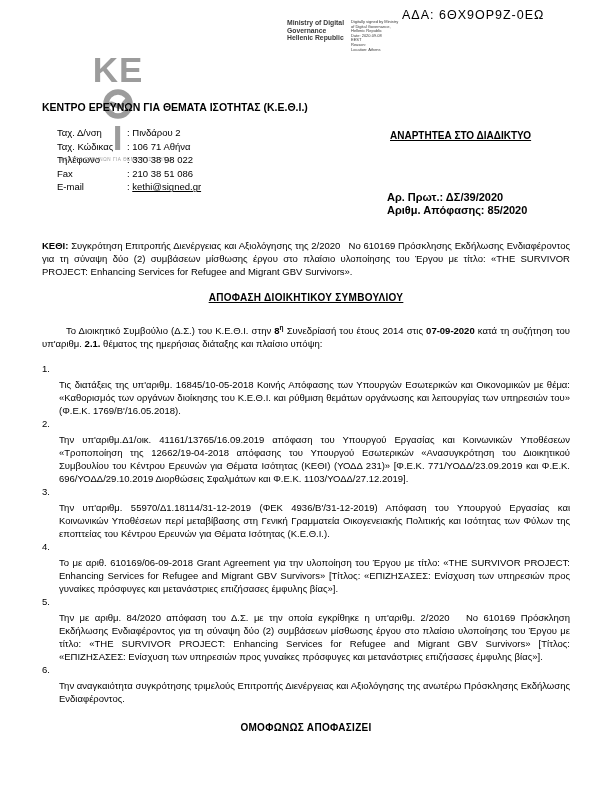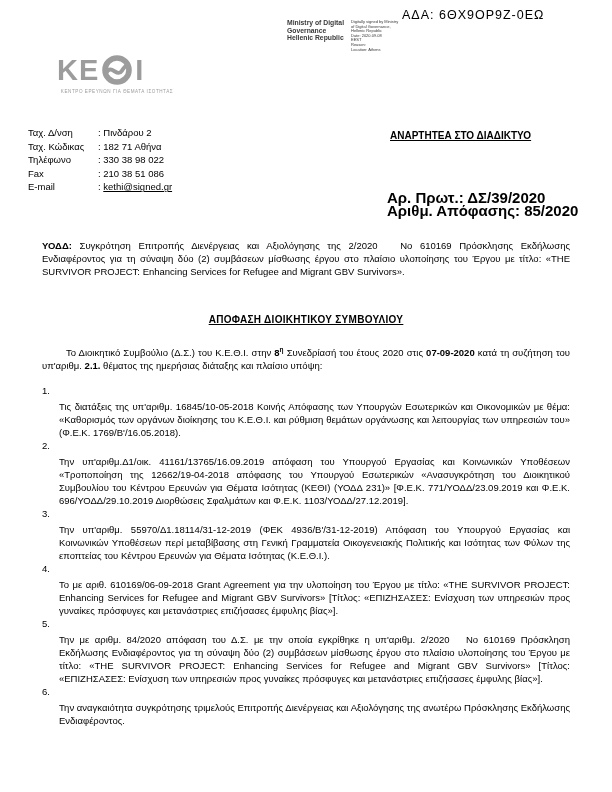--- a/index.html
+++ b/index.html
@@ -9,37 +9,37 @@
     font-family:Liberation Sans, sans-serif; color:#000;padding-left:40px;
   }
   
   .ada { position:absolute; top:8px; left:402px; font-size:12.5px; letter-spacing:1px; white-space:nowrap; }
   
   .stamp { position:absolute; top:19px; left:287px; display:flex; gap:4px; }
   .stamp-org { font-size:6.8px; line-height:7.6px; font-weight:600; color:#3a3a3a; width:60px; }
   .stamp-details { font-size:4px; line-height:4.6px; color:#3a3a3a; width:56px; padding-top:1px; }
   
   .logo { position:absolute; top:52px; left:57px; width:122px; color:#9c9c9c; }
-  .logo-letters { display:flex; align-items:center; font-weight:bold; font-size:29px; line-height:36px; letter-spacing:1px; }
+  .logo-letters { display:flex; align-items:center; font-weight:bold; font-size:35px; line-height:36px; letter-spacing:1px;flex-direction:column; }
   .logo-theta { display:inline-flex; margin:0 2px; }
   .logo-caption { font-size:4.6px; letter-spacing:0.55px; margin-top:1px; text-align:center; width:120px; white-space:nowrap; }
   
   .org-title { position:absolute; top:101px; left:42px; font-size:10.5px; font-weight:bold; white-space:nowrap; }
   .web-posting { position:absolute; top:130px; left:390px; font-size:10px; font-weight:bold; text-decoration:underline; white-space:nowrap; }
   
-  .contact { position:absolute; top:126px; left:28px; font-size:9.5px; line-height:13.6px; }
+  .contact { position:absolute; top:126px; left:57px; font-size:9.5px; line-height:13.6px; }
   .contact-row { display:flex; }
   .contact-label { width:70px; flex:none; }
   .email-link { color:#000; text-decoration:underline; cursor:pointer; }
   
-  .ref { position:absolute; top:191px; left:387px; font-size:15px; font-weight:bold; line-height:13px; white-space:nowrap; }
+  .ref { position:absolute; top:191px; left:387px; font-size:11px; font-weight:bold; line-height:13px; white-space:nowrap; }
   
   .content { position:absolute; top:239px; left:42px; width:528px; font-size:9.5px; line-height:13px; text-align:justify; }
   .subject-label { font-weight:bold; }
-  .decision-title { text-align:center; font-weight:bold; text-decoration:underline; margin-top:35px; font-size:10px; letter-spacing:0.3px; }
+  .decision-title { text-align:center; font-weight:bold; text-decoration:underline; margin-top:13px; font-size:10px; letter-spacing:0.3px; }
   .preamble { margin-top:17px; text-indent:24px; }
   .preamble b sup { font-size:6.5px; }
   .list { margin-top:12px; }
   .item { display:flex; }
   .item-num { width:17px; flex:none; }
   .item-text { flex:1; text-align:justify;margin-top:16px; }
   .closing { text-align:center; font-weight:bold; margin-top:16px; font-size:10px; letter-spacing:0.3px; }
 </style>
 </head>
 <body>
@@ -72,31 +72,32 @@
         <svg width="32" height="32" viewBox="0 0 40 40">
           <circle cx="20" cy="20" r="15" fill="none" stroke="#9c9c9c" stroke-width="7"></circle>
           <path d="M7 23 C 13 12, 20 30, 26 21 S 33 14, 34 17" fill="none" stroke="#9c9c9c" stroke-width="5" stroke-linecap="round"></path>
         </svg>
       </span>
       <span>Ι</span>
     </div>
     <div class="logo-caption">ΚΕΝΤΡΟ ΕΡΕΥΝΩΝ ΓΙΑ ΘΕΜΑΤΑ ΙΣΟΤΗΤΑΣ</div>
   </div>
 
+  <div class="org-title">ΚΕΝΤΡΟ ΕΡΕΥΝΩΝ ΓΙΑ ΘΕΜΑΤΑ ΙΣΟΤΗΤΑΣ (Κ.Ε.Θ.Ι.)</div>
 
   <div class="web-posting">ΑΝΑΡΤΗΤΕΑ ΣΤΟ ΔΙΑΔΙΚΤΥΟ</div>
 
   <div class="contact">
     <div class="contact-row">
       <span class="contact-label">Ταχ. Δ/νση</span>
       <span>: Πινδάρου 2</span>
     </div>
     <div class="contact-row">
       <span class="contact-label">Ταχ. Κώδικας</span>
-      <span>: 182 71 Αθήνα</span>
+      <span>: 106 71 Αθήνα</span>
     </div>
     <div class="contact-row">
       <span class="contact-label">Τηλέφωνο</span>
       <span>: 330 38 98 022</span>
     </div>
     <div class="contact-row">
       <span class="contact-label">Fax</span>
       <span>: 210 38 51 086</span>
     </div>
     <div class="contact-row">
@@ -106,30 +107,30 @@
   </div>
 
   <div class="ref">
     <div>Αρ. Πρωτ.: ΔΣ/39/2020</div>
     <div>Αριθμ. Απόφασης: 85/2020</div>
   </div>
 
   <div class="content">
 
     <div class="subject">
-      <span class="subject-label">ΥΟΔΔ:</span>
+      <span class="subject-label">ΚΕΘΙ:</span>
       <span>Συγκρότηση Επιτροπής Διενέργειας και Αξιολόγησης της 2/2020&nbsp;&nbsp; Νο 610169 Πρόσκλησης Εκδήλωσης Ενδιαφέροντος για τη σύναψη δύο (2) συμβάσεων μίσθωσης έργου στο πλαίσιο υλοποίησης του Έργου με τίτλο: «THE SURVIVOR PROJECT: Enhancing Services for Refugee and Migrant GBV Survivors».</span>
     </div>
 
     <div class="decision-title">ΑΠΟΦΑΣΗ ΔΙΟΙΚΗΤΙΚΟΥ ΣΥΜΒΟΥΛΙΟΥ</div>
 
     <div class="preamble">
       <span>Το Διοικητικό Συμβούλιο (Δ.Σ.) του Κ.Ε.Θ.Ι. στην</span>
       <b><span>8</span><sup>η</sup></b>
-      <span>Συνεδρίασή του έτους 2020 στις</span>
+      <span>Συνεδρίασή του έτους 2014 στις</span>
       <b>07-09-2020</b>
       <span>κατά τη συζήτηση του υπ'αριθμ.</span>
       <b>2.1.</b>
       <span>θέματος της ημερήσιας διάταξης και πλαίσιο υπόψη:</span>
     </div>
 
     <div class="list">
       <div class="item">
         <span class="item-num">1.</span>
         <span class="item-text">Τις διατάξεις της υπ'αριθμ. 16845/10-05-2018 Κοινής Απόφασης των Υπουργών Εσωτερικών και Οικονομικών με θέμα: «Καθορισμός των οργάνων διοίκησης του Κ.Ε.Θ.Ι. και ρύθμιση θεμάτων οργάνωσης και λειτουργίας των υπηρεσιών του» (Φ.Ε.Κ. 1769/Β'/16.05.2018).</span>
@@ -149,15 +150,16 @@
       <div class="item">
         <span class="item-num">5.</span>
         <span class="item-text">Την με αριθμ. 84/2020 απόφαση του Δ.Σ. με την οποία εγκρίθηκε η υπ'αριθμ. 2/2020&nbsp;&nbsp; Νο 610169 Πρόσκληση Εκδήλωσης Ενδιαφέροντος για τη σύναψη δύο (2) συμβάσεων μίσθωσης έργου στο πλαίσιο υλοποίησης του Έργου με τίτλο: «THE SURVIVOR PROJECT: Enhancing Services for Refugee and Migrant GBV Survivors» [Τίτλος: «ΕΠΙΖΗΣΑΣΕΣ: Ενίσχυση των υπηρεσιών προς γυναίκες πρόσφυγες και μετανάστριες επιζήσασες έμφυλης βίας»].</span>
       </div>
       <div class="item">
         <span class="item-num">6.</span>
         <span class="item-text">Την αναγκαιότητα συγκρότησης τριμελούς Επιτροπής Διενέργειας και Αξιολόγησης της ανωτέρω Πρόσκλησης Εκδήλωσης Ενδιαφέροντος.</span>
       </div>
     </div>
 
+    <div class="closing">ΟΜΟΦΩΝΩΣ ΑΠΟΦΑΣΙΖΕΙ</div>
 
   </div>
 </div>
 
 </body></html>

